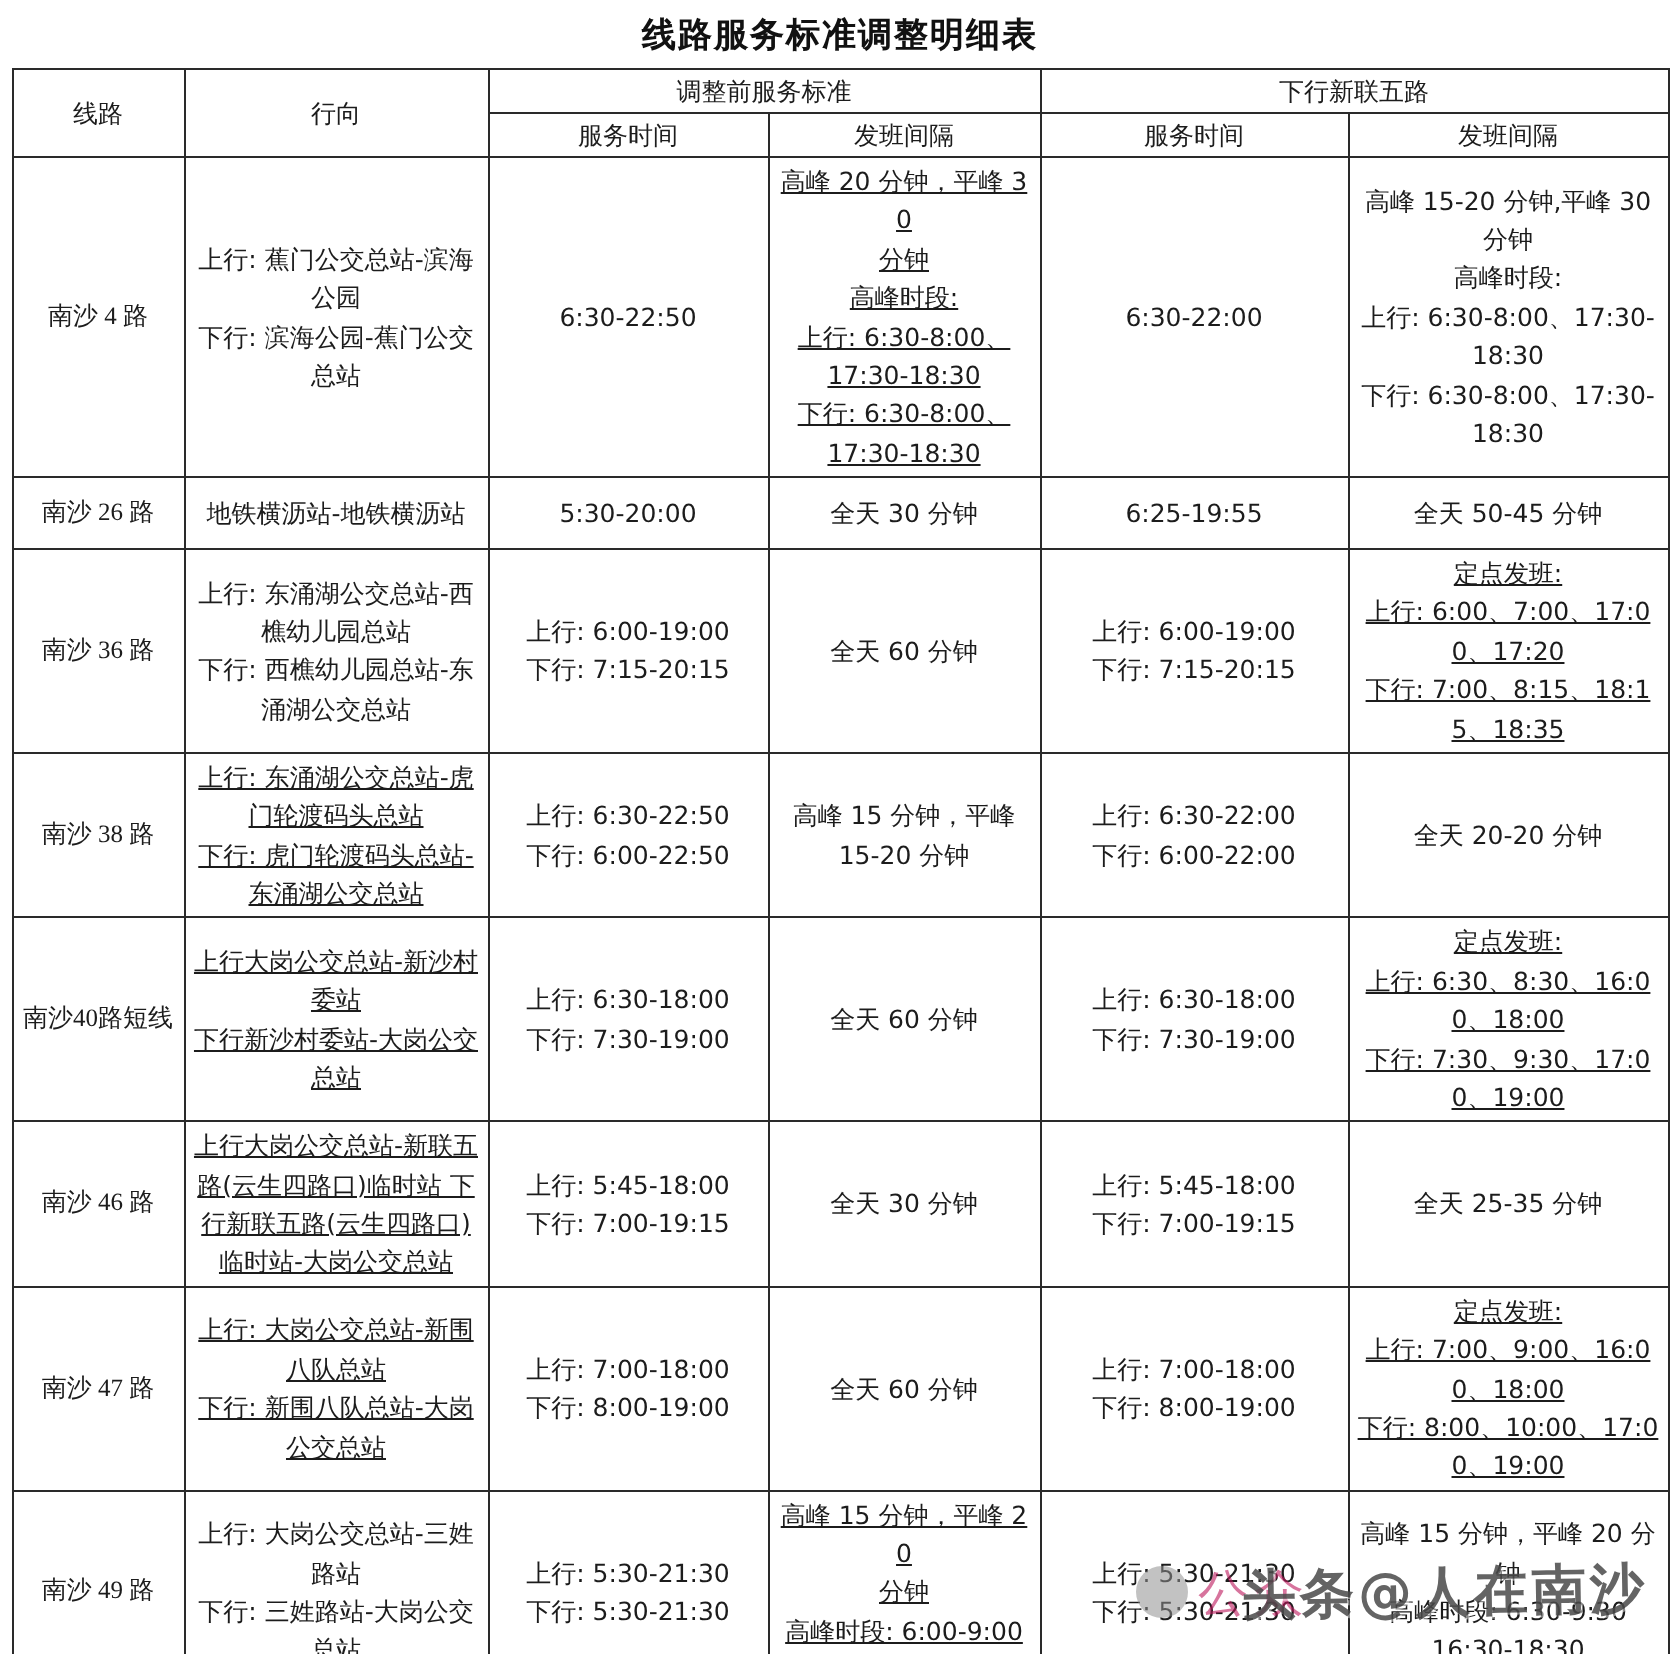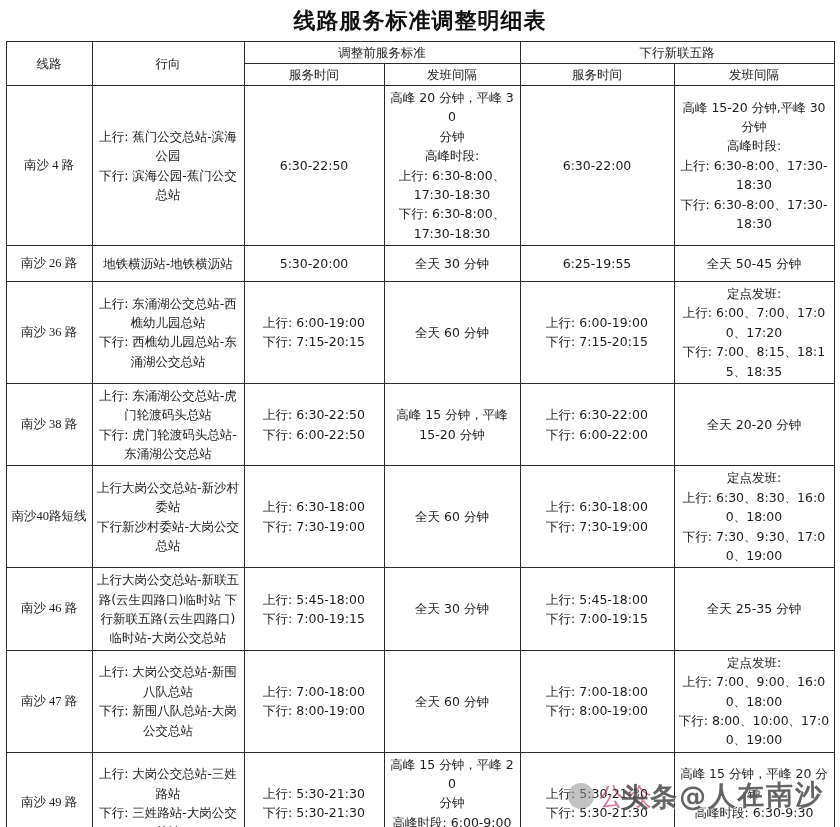--- a/index.html
+++ b/index.html
@@ -11,21 +11,21 @@
   .page {
     position: relative;
     width: 840px;
     height: 827px;
     margin: 0 auto;
     background: #ffffff;
     overflow: hidden;
   }
   .title {
     text-align: center;
-    font-size: 22px;
+    font-size: 17px;
     font-weight: bold;
     padding-top: 6px;
     letter-spacing: 1px;
     color: #111111;
   }
   table.svc {
     border-collapse: collapse;
     table-layout: fixed;
     margin: 5px auto 0 auto;
     width: 828px;
@@ -43,21 +43,21 @@
     color: #1c1c1c;
   }
   col.c-route   { width: 86px; }
   col.c-dir     { width: 152px; }
   col.c-btime   { width: 140px; }
   col.c-bint    { width: 136px; }
   col.c-atime   { width: 154px; }
   col.c-aint    { width: 160px; }
   tr.hdr td { height: 22px; line-height: 1.2; }
   td.route { white-space: nowrap; font-size: 12px; font-family: Liberation Serif, serif; }
-  td.tight { line-height: 1.3; }
+  td.tight { line-height: 1.3; text-decoration: underline; }
   .red { color: #cc0000; }
   tr.r1  td { height: 100px; }
   tr.r2  td { height: 36px; }
   tr.r3  td { height: 80px; }
   tr.r4  td { height: 56px; }
   tr.r5  td { height: 62px; }
   tr.r6  td { height: 72px; }
   tr.r7  td { height: 62px; }
   tr.r8  td { height: 78px; }
   .watermark {

